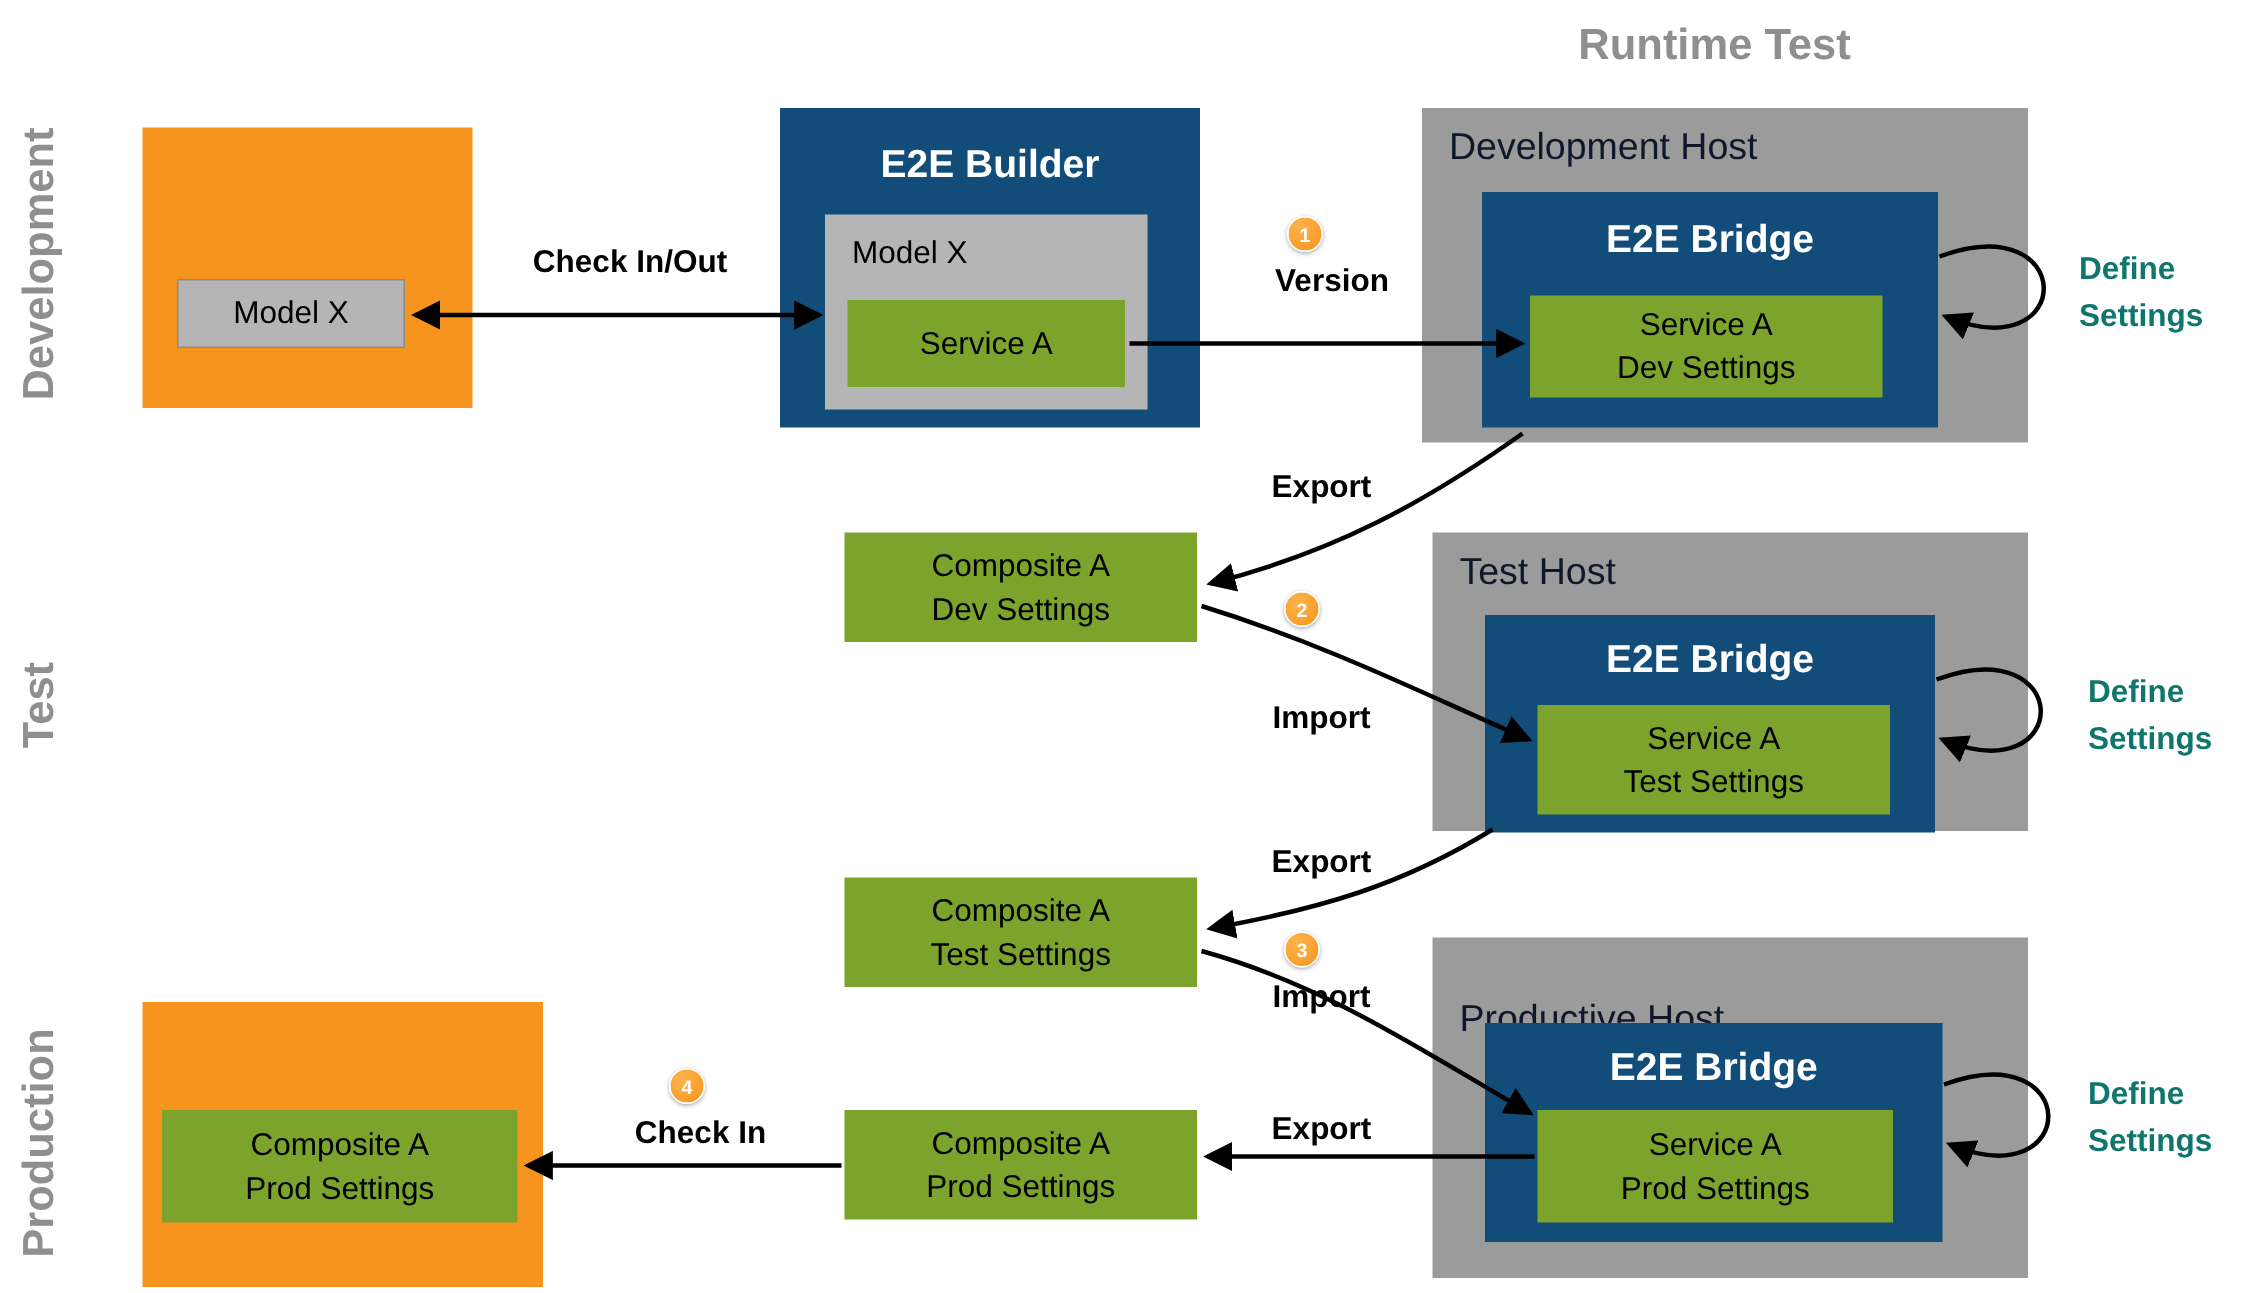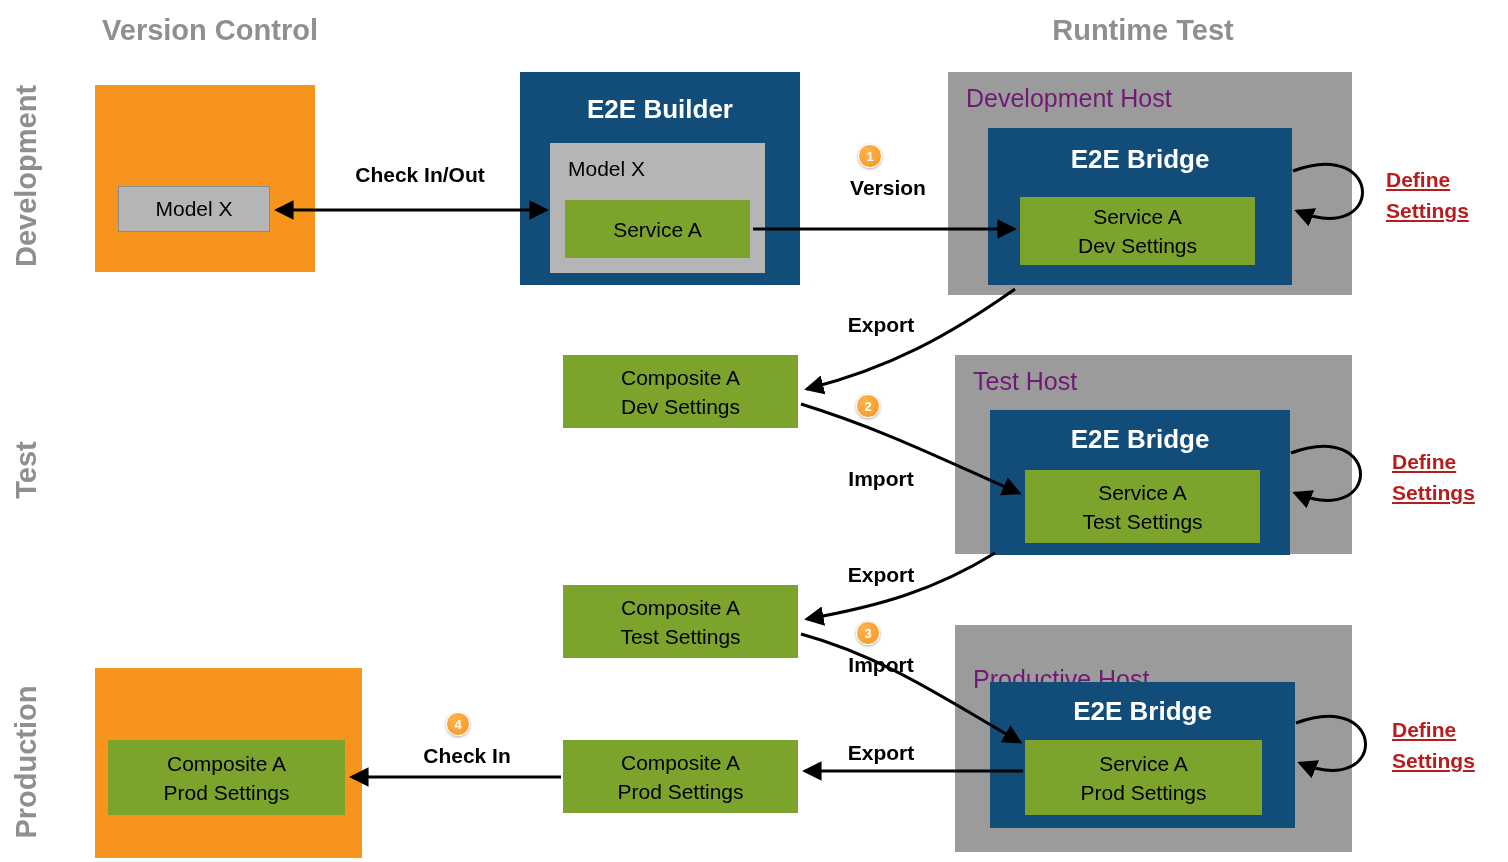--- a/index.html
+++ b/index.html
@@ -13,26 +13,26 @@
              transform:rotate(-90deg);z-index:3;}
 
   
   .orange-box{background:var(--orange,#F7941D);z-index:1;}
   .host-box{background:var(--host_gray,#9B9B9B);z-index:1;}
   .navy-box{background:var(--navy,#124C78);z-index:1;}
   .gray-box{background:var(--box_gray,#B5B5B5);}
   .green-box{background:var(--green,#7CA42C);display:flex;flex-direction:column;
              align-items:center;justify-content:center;font-size:21px;color:#000;line-height:29px;text-align:center;}
   .navy-title{color:#ffffff;font-weight:bold;font-size:26px;text-align:center;width:100%;}
-  .host-title{color:#701a75;font-size:25px;}
+  .host-title{color:#0f172a;font-size:25px;}
   .plain-label{color:#000000;font-size:21px;}
 
   
   .arrow-label{font-size:21px;font-weight:bold;color:#000;text-align:center;z-index:3;}
-  .define-label{font-size:21px;font-weight:bold;color:#b91c1c;line-height:31px;z-index:3;text-decoration:underline;}
+  .define-label{font-size:21px;font-weight:bold;color:#0f766e;line-height:31px;z-index:3;}
 
   
   .badge{width:24px;height:24px;border-radius:50%;
          background:radial-gradient(circle at 35% 30%, #FDB44B, var(--orange,#F7941D));
          border:1px solid #ffffff;box-shadow:0 1px 3px rgba(0,0,0,.35);
          color:#fff;font-size:13px;font-weight:bold;
          display:flex;align-items:center;justify-content:center;z-index:4;}
 
   .arrow-layer{position:absolute;left:0;top:0;width:1508px;height:862px;z-index:2;pointer-events:none;}
   .model-box{border:1px solid #8a8a8a;display:flex;align-items:center;justify-content:center;}
@@ -54,21 +54,20 @@
     <path d="M 1015 289 C 950 335, 890 368, 807 389" stroke="#000" stroke-width="3" fill="none" marker-end="url(#ah)"></path>
     <path d="M 801 404 C 885 430, 950 463, 1019 493" stroke="#000" stroke-width="3" fill="none" marker-end="url(#ah)"></path>
     <path d="M 1291 453 C 1383 419, 1383 529, 1295 493" stroke="#000" stroke-width="3" fill="none" marker-end="url(#ah)"></path>
     <path d="M 995 553 C 935 590, 880 606, 807 619" stroke="#000" stroke-width="3" fill="none" marker-end="url(#ah)"></path>
     <path d="M 801 634 C 885 657, 950 702, 1020 742" stroke="#000" stroke-width="3" fill="none" marker-end="url(#ah)"></path>
     <path d="M 1296 723 C 1388 689, 1388 799, 1300 763" stroke="#000" stroke-width="3" fill="none" marker-end="url(#ah)"></path>
     <path d="M 1023 771 L 805 771" stroke="#000" stroke-width="3" fill="none" marker-end="url(#ah)"></path>
     <path d="M 561 777 L 352 777" stroke="#000" stroke-width="3" fill="none" marker-end="url(#ah)"></path>
   </svg>
 
-  <div class="abs col-header" style="left:60px;top:14px;width:300px;">Version Control</div>
   <div class="abs col-header" style="left:990px;top:14px;width:306px;">Runtime Test</div>
 
   <div class="abs row-label" style="left:-90px;top:156px;width:240px;height:40px;">Development</div>
   <div class="abs row-label" style="left:-30px;top:450px;width:120px;height:40px;">Test</div>
   <div class="abs row-label" style="left:-90px;top:742px;width:240px;height:40px;">Production</div>
 
   <div class="abs orange-box" style="left:95px;top:85px;width:220px;height:187px;">
     <div class="abs gray-box model-box plain-label" style="left:23px;top:101px;width:152px;height:46px;">Model X</div>
   </div>
 

